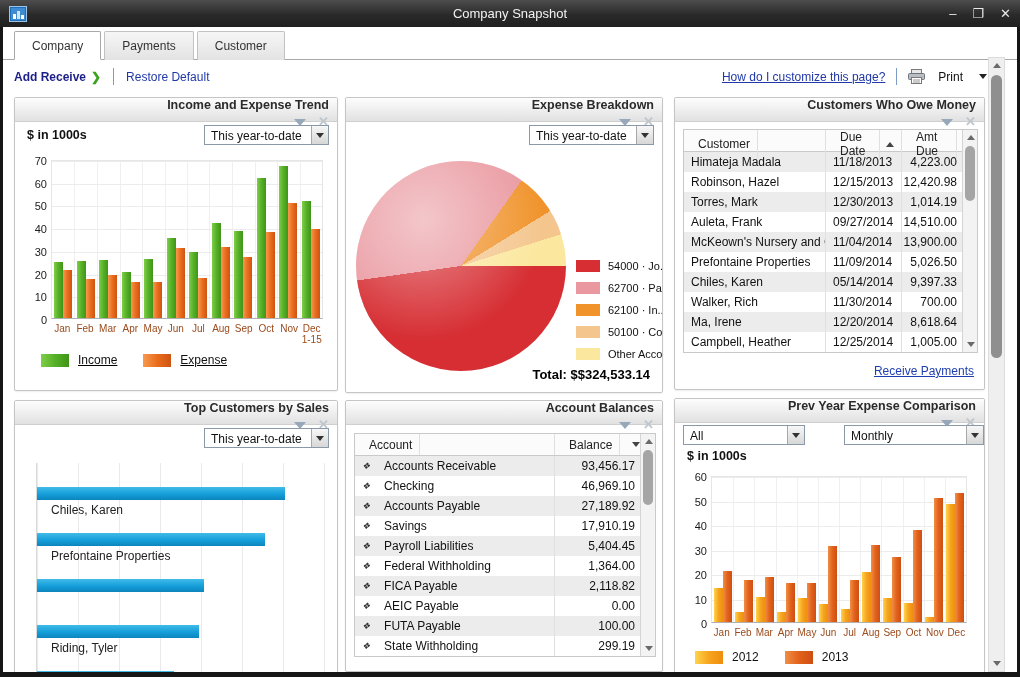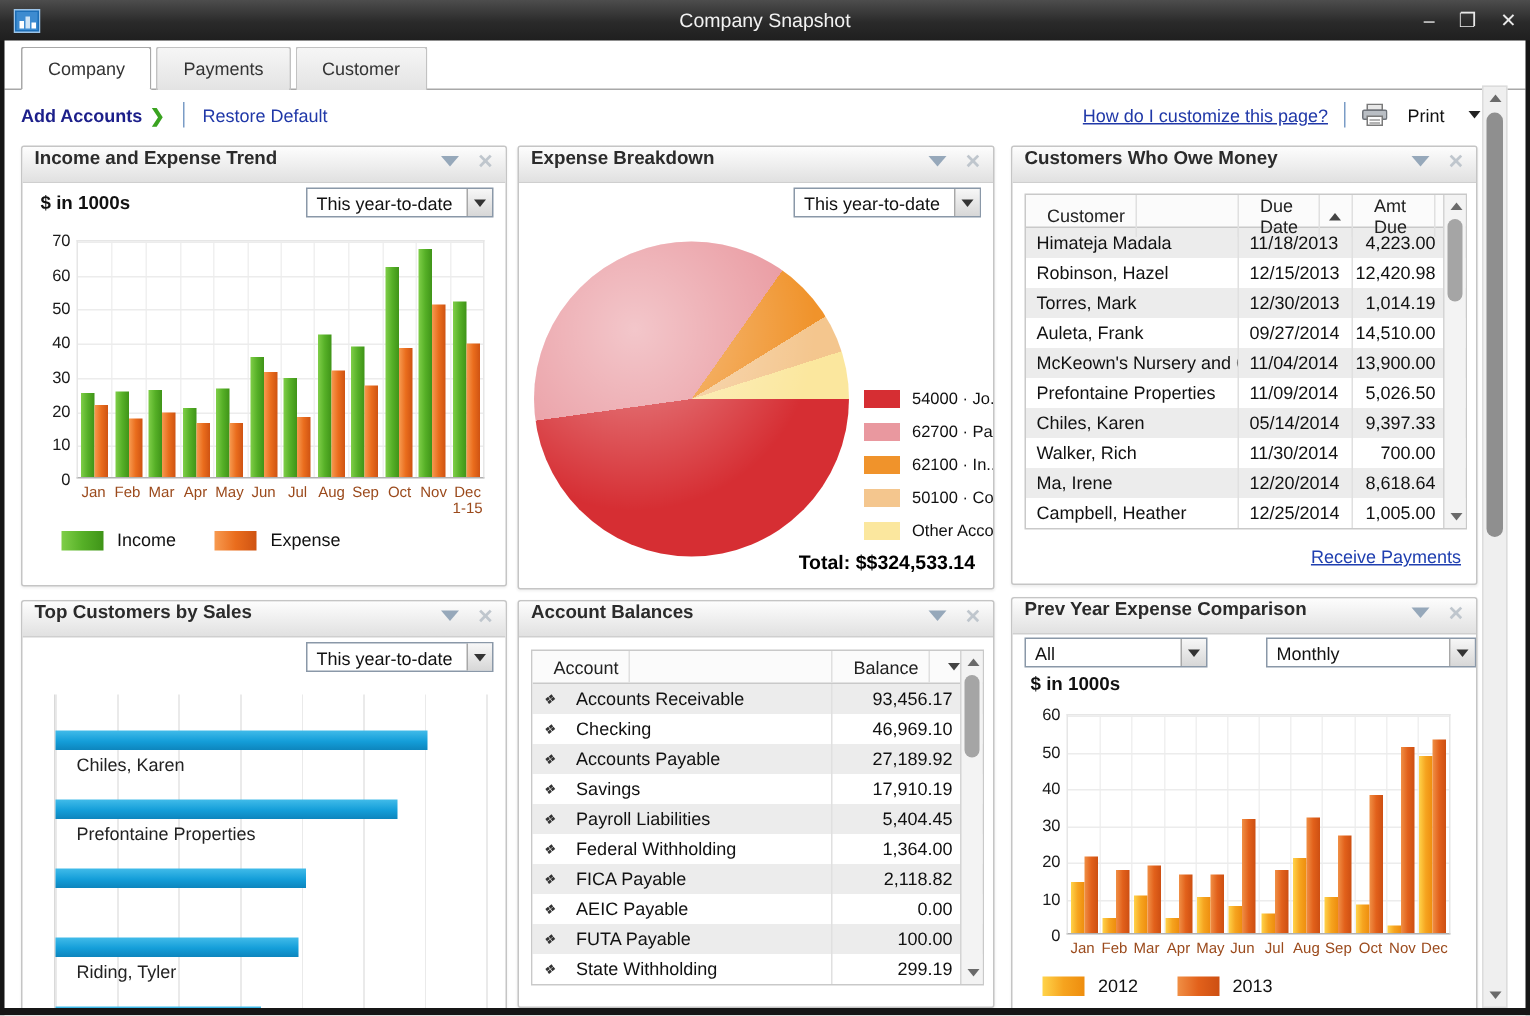--- a/index.html
+++ b/index.html
@@ -45,21 +45,21 @@
   
   .main-sb { position:absolute; left:988px; top:57px; width:17px; height:615px; background:#efefef; border:1px solid #dcdcdc; z-index:40;}
   .sb-btn { position:absolute; left:0; width:15px; height:15px; display:flex; align-items:center; justify-content:center; }
   .sb-up { top:0; } .sb-down { bottom:0; }
   .tri-up-s { width:0;height:0;border-left:4px solid transparent;border-right:4px solid transparent;border-bottom:5px solid #6a6a6a;}
   .tri-dn-s { width:0;height:0;border-left:4px solid transparent;border-right:4px solid transparent;border-top:5px solid #6a6a6a;}
   .main-thumb { position:absolute; left:2px; width:11px; top:17px; height:283px; background:#8f8f8f; border-radius:6px; }
 
   
   .panel { position:absolute; background:#fff; border:1px solid #c5c5c5; border-radius:2px; overflow:hidden; box-shadow:0 1px 2px rgba(0,0,0,.07);}
-  .panel-header { position:absolute; left:0; right:0; top:0; height:24px; background:linear-gradient(#fdfdfd,#e1e1e1); border-bottom:1px solid #cfcfcf; display:flex; align-items:flex-start; padding:0 8px;}
+  .panel-header { position:absolute; left:0; right:0; top:0; height:24px; background:linear-gradient(#fdfdfd,#e1e1e1); border-bottom:1px solid #cfcfcf; display:flex; align-items:flex-end; padding:0 8px;flex-direction:column;}
   .panel-title { font-size:12.5px; font-weight:bold; color:#2b2b2b; }
   .ph-icons { margin-left:auto; display:flex; align-items:center; gap:12px;}
   .tri-down { display:inline-block; width:0; height:0; border-left:6px solid transparent; border-right:6px solid transparent; border-top:7px solid #96a8ba;}
   .ph-close { color:#bfc6cd; font-weight:bold; font-size:13px; line-height:13px;}
 
   .unit-label { position:absolute; font-size:12.5px; font-weight:bold; color:#111; }
 
   .combo { position:absolute; height:20px; border:1px solid #8a98a8; background:#fff; display:flex; align-items:stretch;}
   .combo-val { flex:1; font-size:12px; color:#111; padding:3px 6px 0; white-space:nowrap; overflow:hidden;}
   .combo-btn { width:17px; background:linear-gradient(#f7f7f7,#d7d7d7); border-left:1px solid #a8a8a8; display:flex; align-items:center; justify-content:center;}
@@ -114,21 +114,21 @@
   .ind1 { padding-left:16px; }
   .sort-asc { display:inline-block; width:0;height:0;border-left:4px solid transparent;border-right:4px solid transparent;border-bottom:5px solid #444;}
   .sort-desc{ display:inline-block; width:0;height:0;border-left:4px solid transparent;border-right:4px solid transparent;border-top:5px solid #444;}
   .tscroll { position:absolute; right:0; top:0; bottom:0; width:15px; background:#f3f3f3; border-left:1px solid #d4d4d4;}
   .tthumb { position:absolute; left:2px; width:10px; background:#a5a5a5; border-radius:5px; top:16px; height:55px;}
   .link { font-size:12px; color:#1f3fb0; text-decoration:underline; position:absolute;}
 
   
   .ie-plot { left:36px; top:62px; width:272px; height:159px; }
   .ie-months { left:36px; top:225px; width:272px; }
-  .ie-legend { left:26px; top:255px; }
+  .ie-legend { left:26px; top:255px;text-decoration:underline; }
   .py-plot { left:36px; top:77px; width:256px; height:147px; }
   .py-months { left:36px; top:228px; width:256px; }
   .py-legend { left:20px; top:251px; }
 </style>
 </head>
 <body>
 
 <div class="window">
 
   <div class="titlebar">
@@ -150,21 +150,21 @@
   <div class="tabstrip">
     <div class="tabs">
       <div class="tab active">Company</div>
       <div class="tab">Payments</div>
       <div class="tab">Customer</div>
     </div>
   </div>
 
   <div class="toolbar">
     <div class="tb-left">
-      <span class="add-content"><span>Add Accounts</span><span class="add-chev">❯</span></span>
+      <span class="add-content"><span>Add Receive</span><span class="add-chev">❯</span></span>
       <span class="tb-div"></span>
       <span class="restore">Restore Default</span>
     </div>
     <div class="tb-right">
       <span class="help-link">How do I customize this page?</span>
       <span class="tb-div"></span>
       <svg width="17" height="15" viewBox="0 0 17 15">
         <rect x="3.5" y="0.5" width="10" height="4" fill="#e8e8e8" stroke="#7a7a7a"></rect>
         <rect x="0.5" y="4.5" width="16" height="6" rx="1" fill="#b9bec4" stroke="#6e737a"></rect>
         <rect x="3.5" y="8.5" width="10" height="6" fill="#fdfdfd" stroke="#7a7a7a"></rect>

